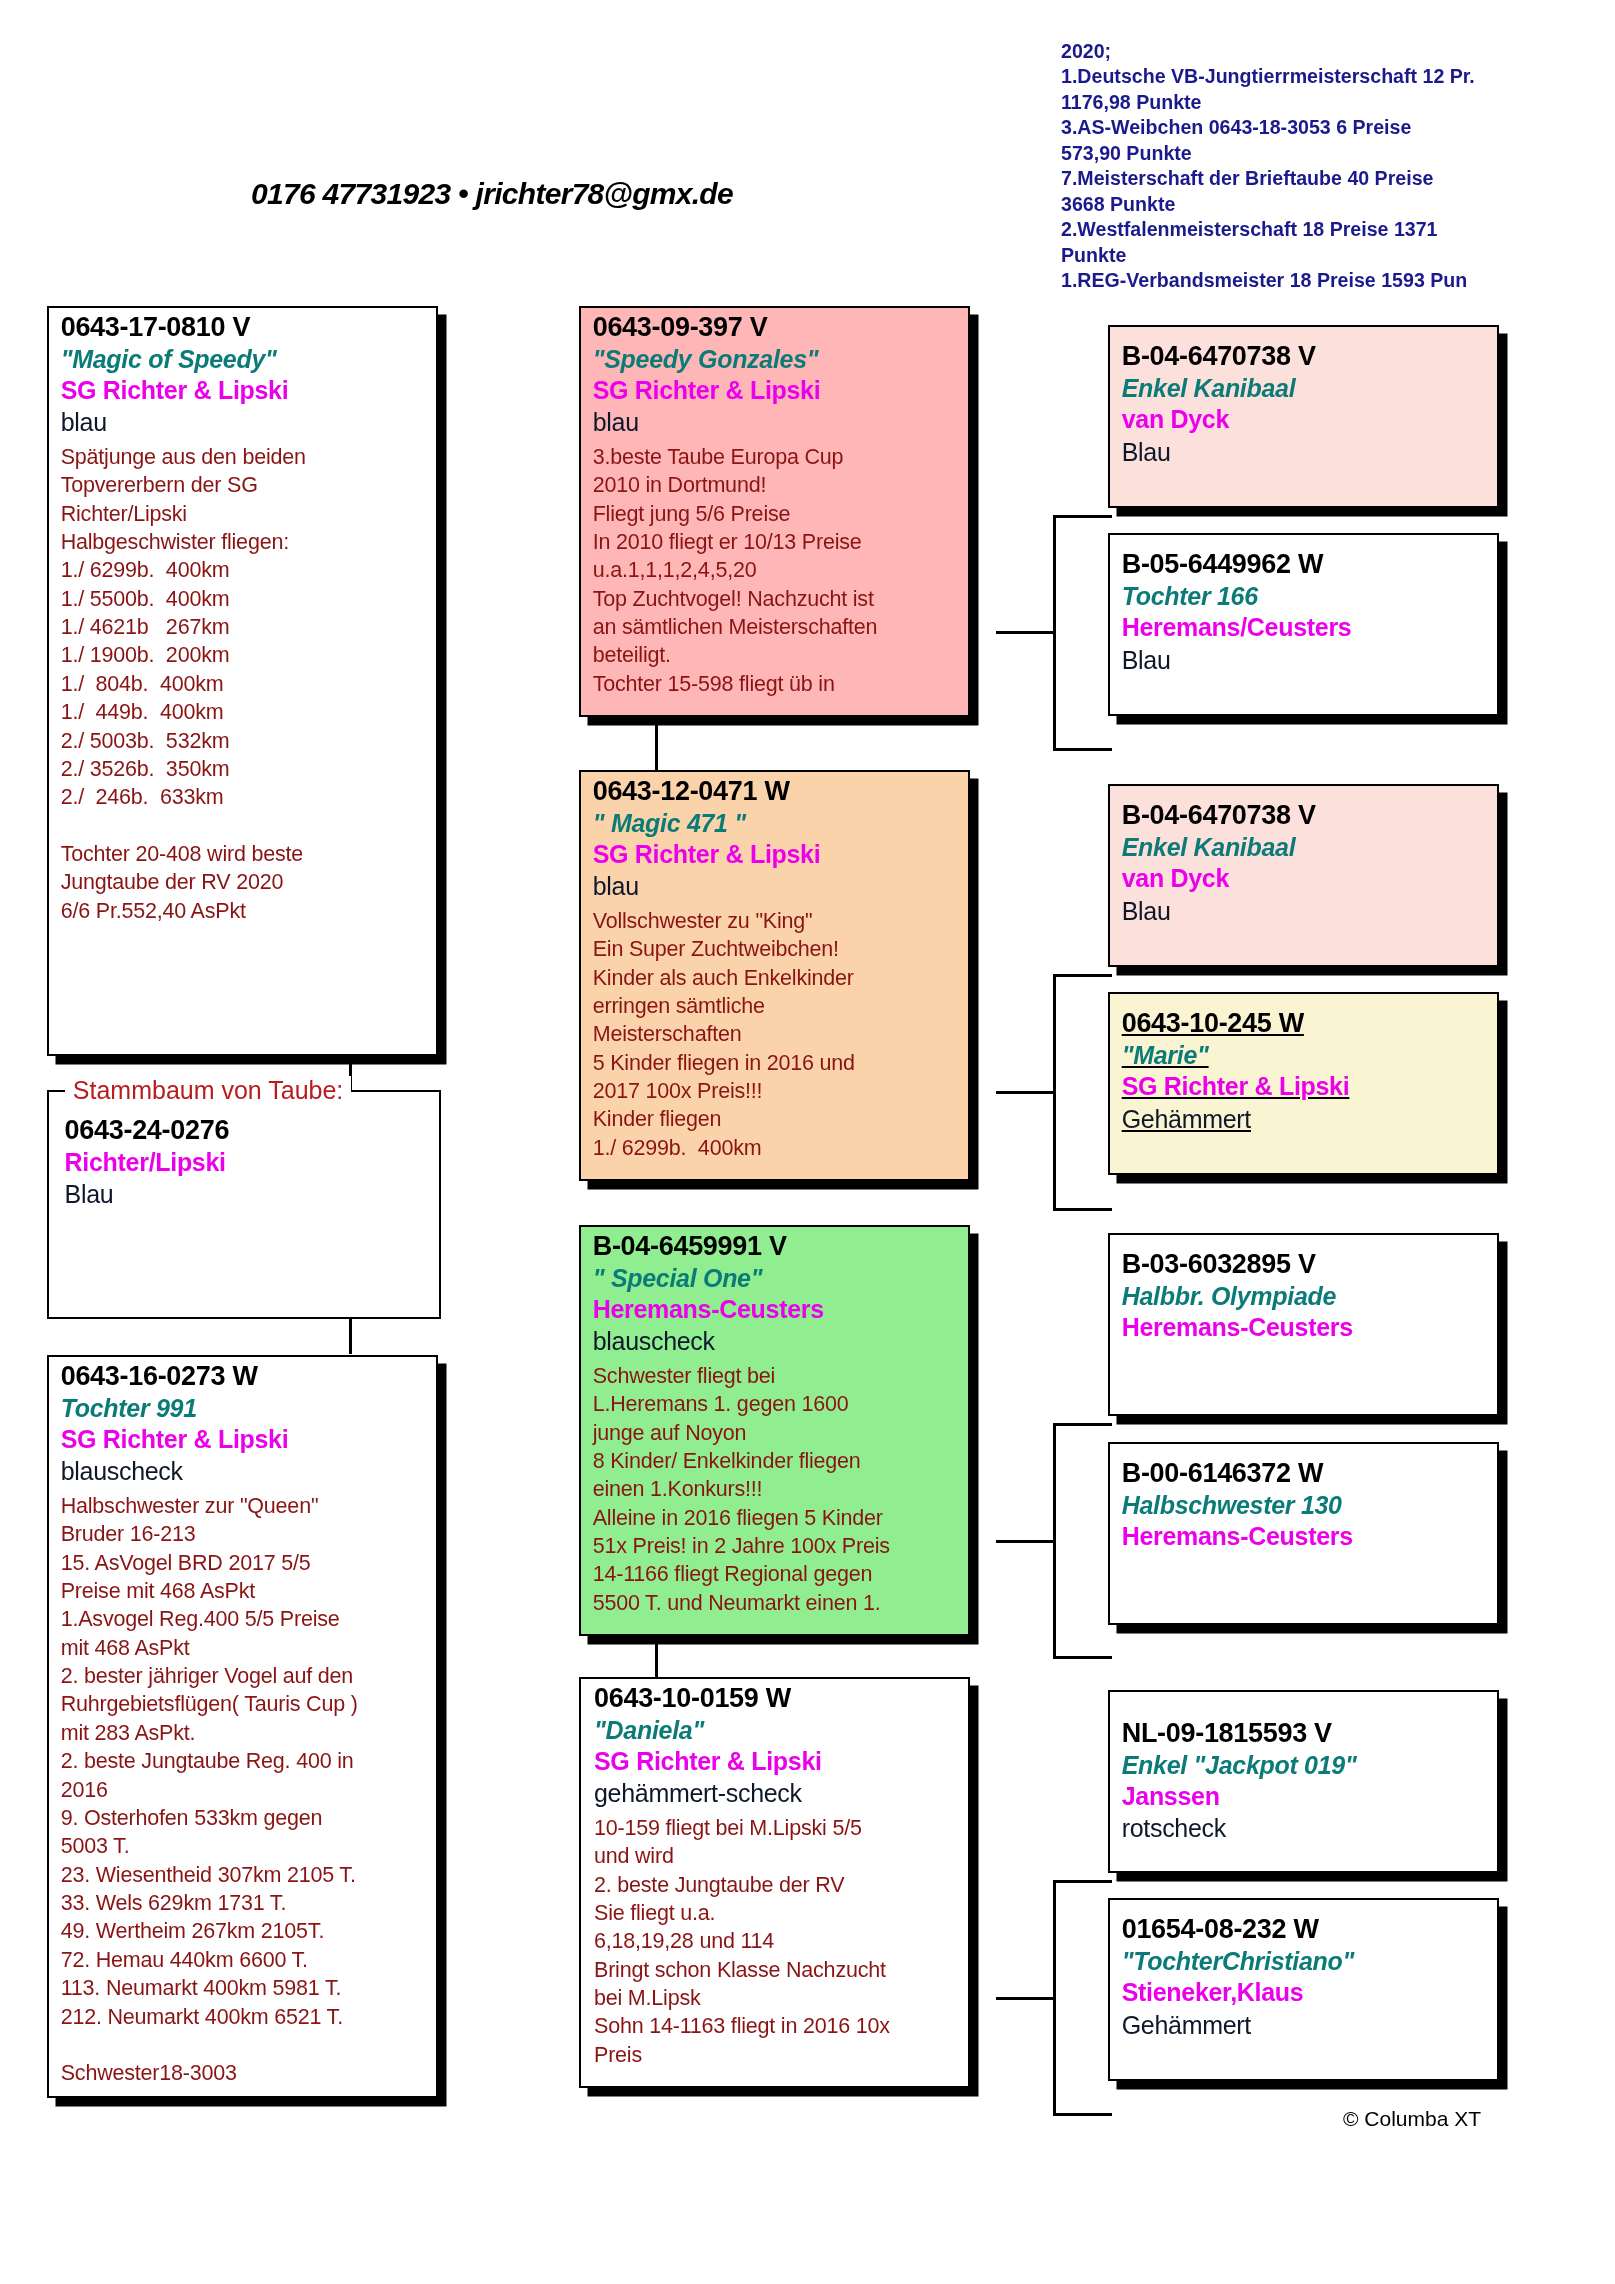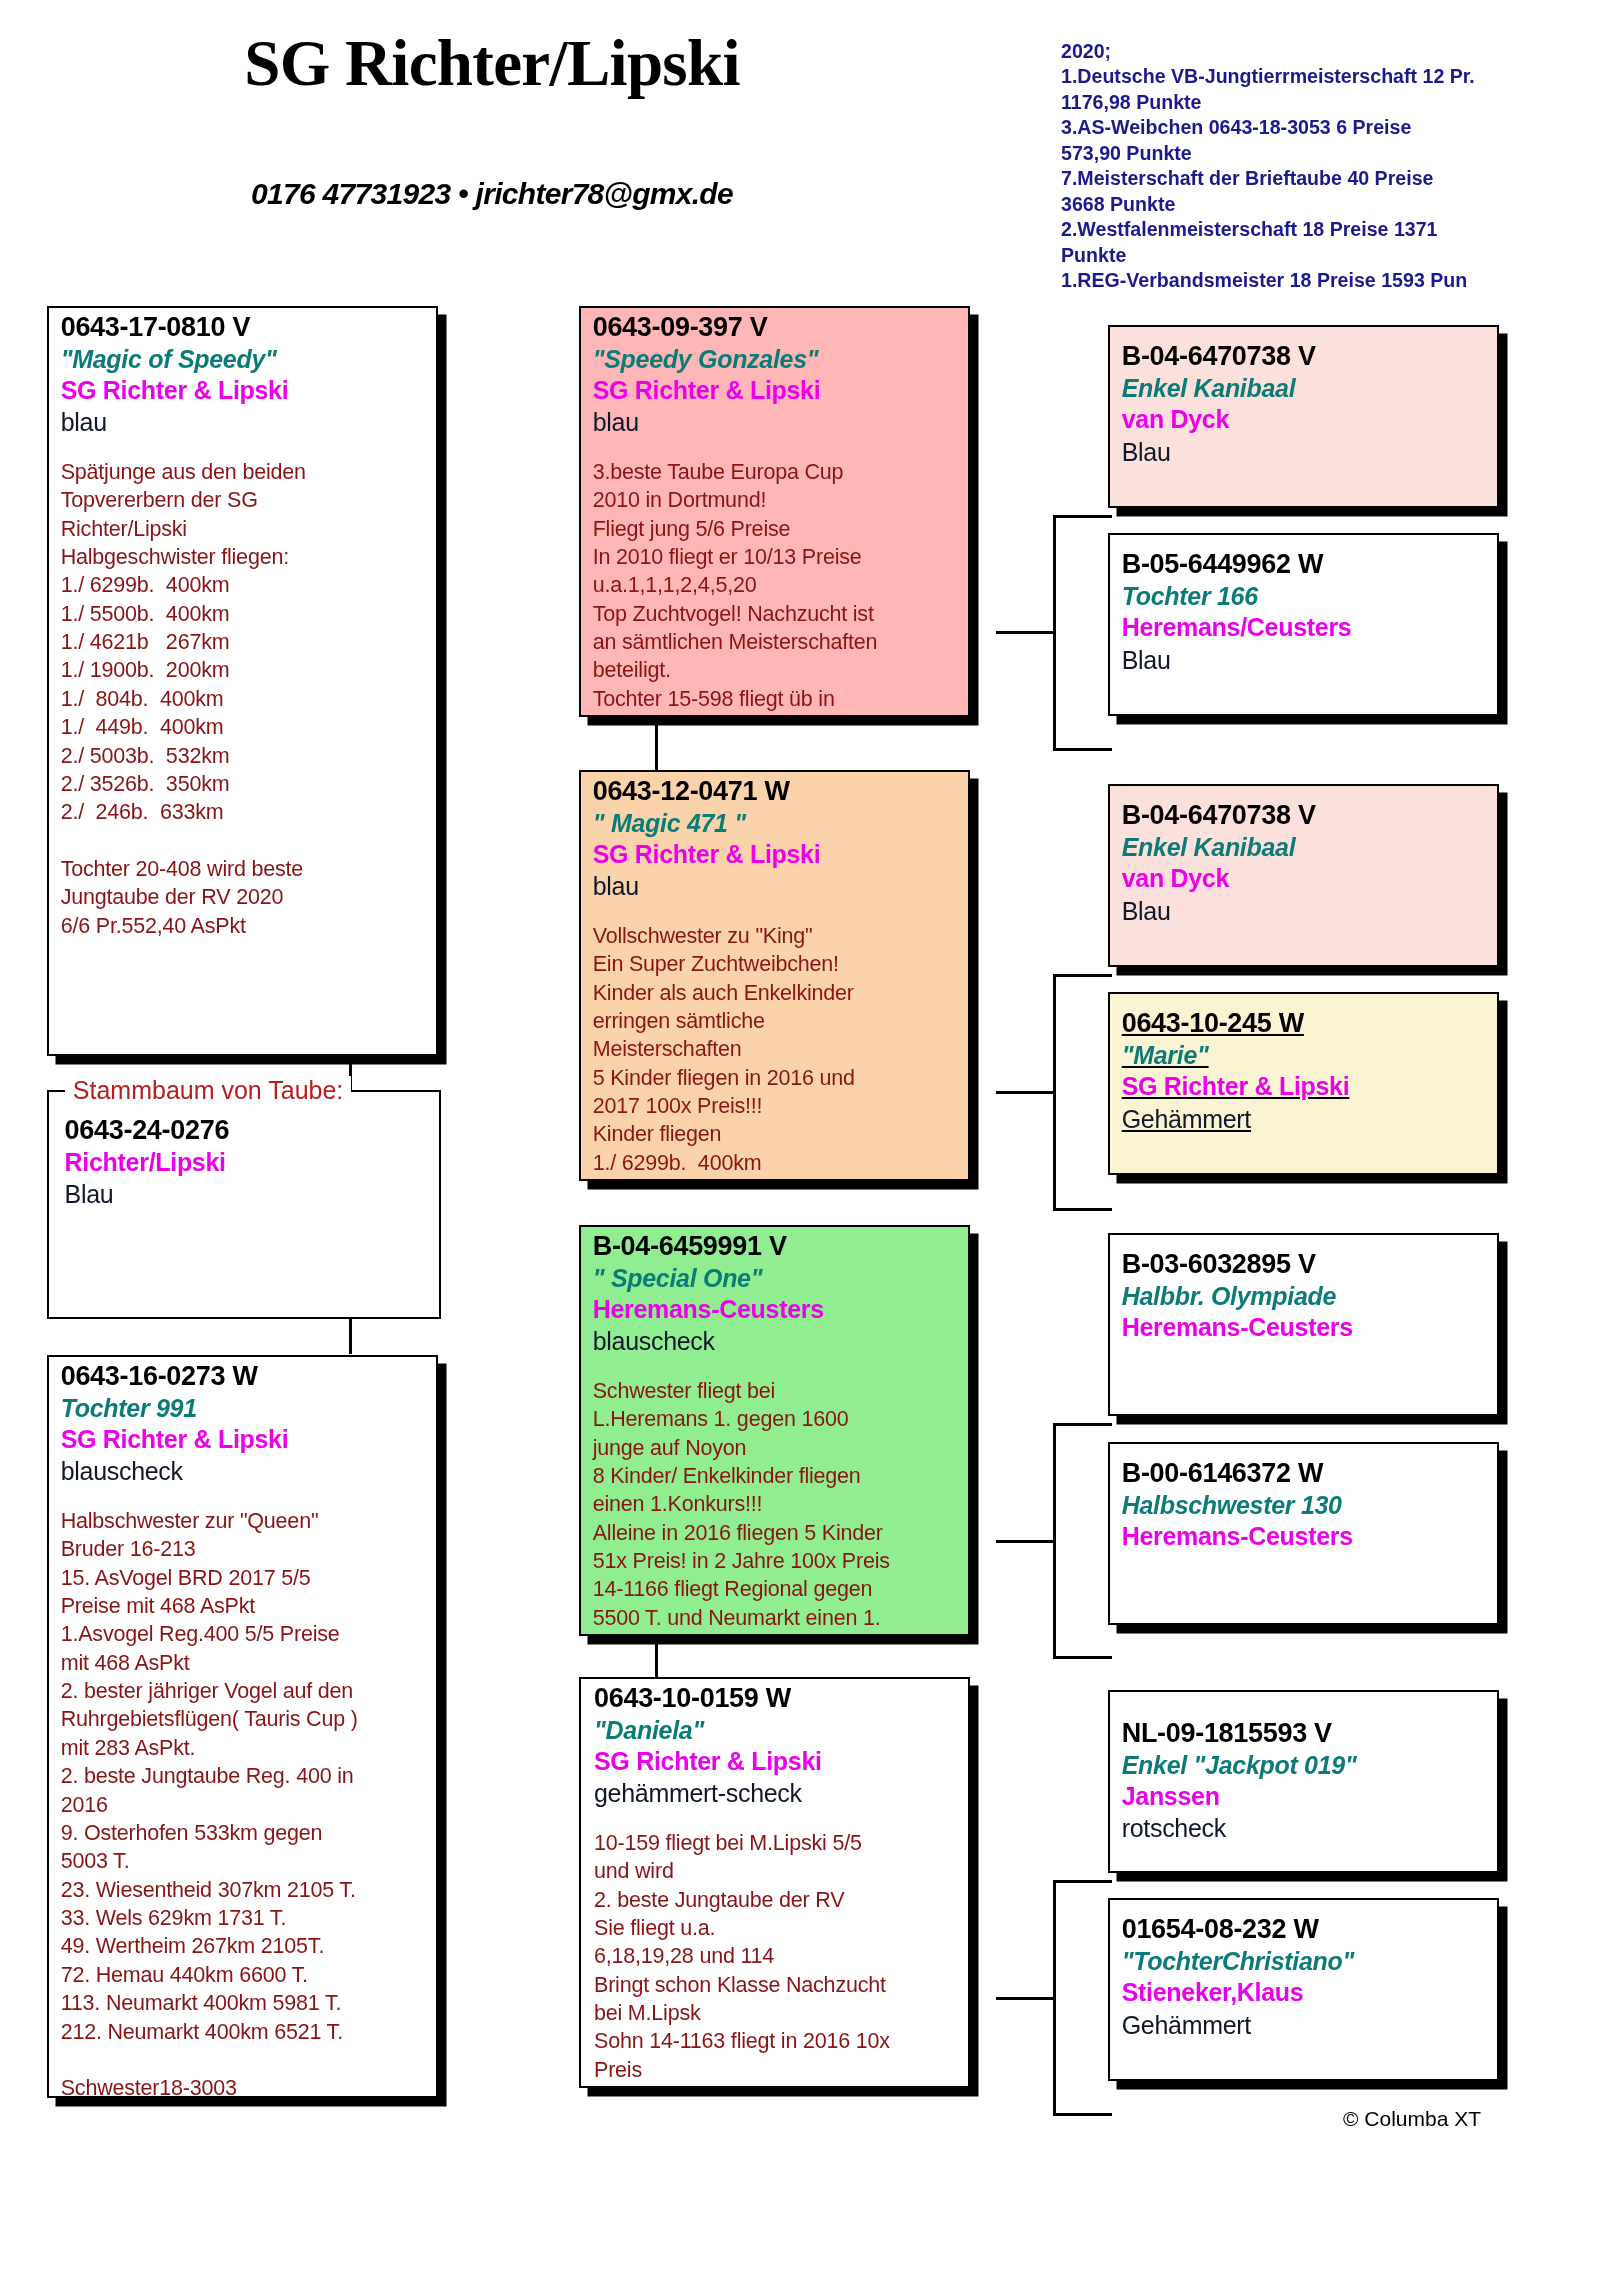--- a/index.html
+++ b/index.html
@@ -45,21 +45,21 @@
     padding:3.9px 9px 2.6px 11.7px;
   }
   .ring{font-weight:bold;font-size:27px;color:#000;line-height:1.18;
         white-space:nowrap;letter-spacing:-0.3px;}
   .nick{font-weight:bold;font-style:italic;font-size:25px;color:#0b7b77;
         line-height:1.25;white-space:nowrap;letter-spacing:-0.3px;}
   .breeder{font-weight:bold;font-size:25px;color:#ec00ec;line-height:1.25;
         white-space:nowrap;letter-spacing:-0.3px;}
   .colorline{font-size:25px;color:#0f172a;line-height:1.30;
         white-space:nowrap;letter-spacing:-0.3px;}
-  .notes{font-size:21.5px;color:#8a1414;line-height:1.32;margin-top:19px;
+  .notes{font-size:21.5px;color:#8a1414;line-height:1.32;margin-top:4px;
         white-space:pre-wrap;letter-spacing:-0.2px;}
   .pbox.compact .ring{font-size:27px;}
   .pbox.compact .nick,
   .pbox.compact .breeder,
   .pbox.compact .colorline{font-size:25px;}
   
   #stammbox{
     position:absolute;left:47px;top:1090px;width:394px;height:229px;
     box-sizing:border-box;
     border:2.6px solid #000;background:#fff;
@@ -78,21 +78,20 @@
   
   #copyright{
     position:absolute;left:1343px;top:2107px;
     font-size:21px;color:#000;white-space:nowrap;
   }
 </style>
 </head>
 <body>
 
 <div id="letterhead">
-  <div class="lh-title">SG Richter/Lipski</div>
   <div class="lh-contact">0176 47731923 • jrichter78@gmx.de</div>
 </div>
 
 <div id="achievements">
   <div>2020;</div>
   <div>1.Deutsche VB-Jungtierrmeisterschaft 12 Pr.</div>
   <div>1176,98 Punkte</div>
   <div>3.AS-Weibchen 0643-18-3053 6 Preise</div>
   <div>573,90 Punkte</div>
   <div>7.Meisterschaft der Brieftaube 40 Preise</div>

